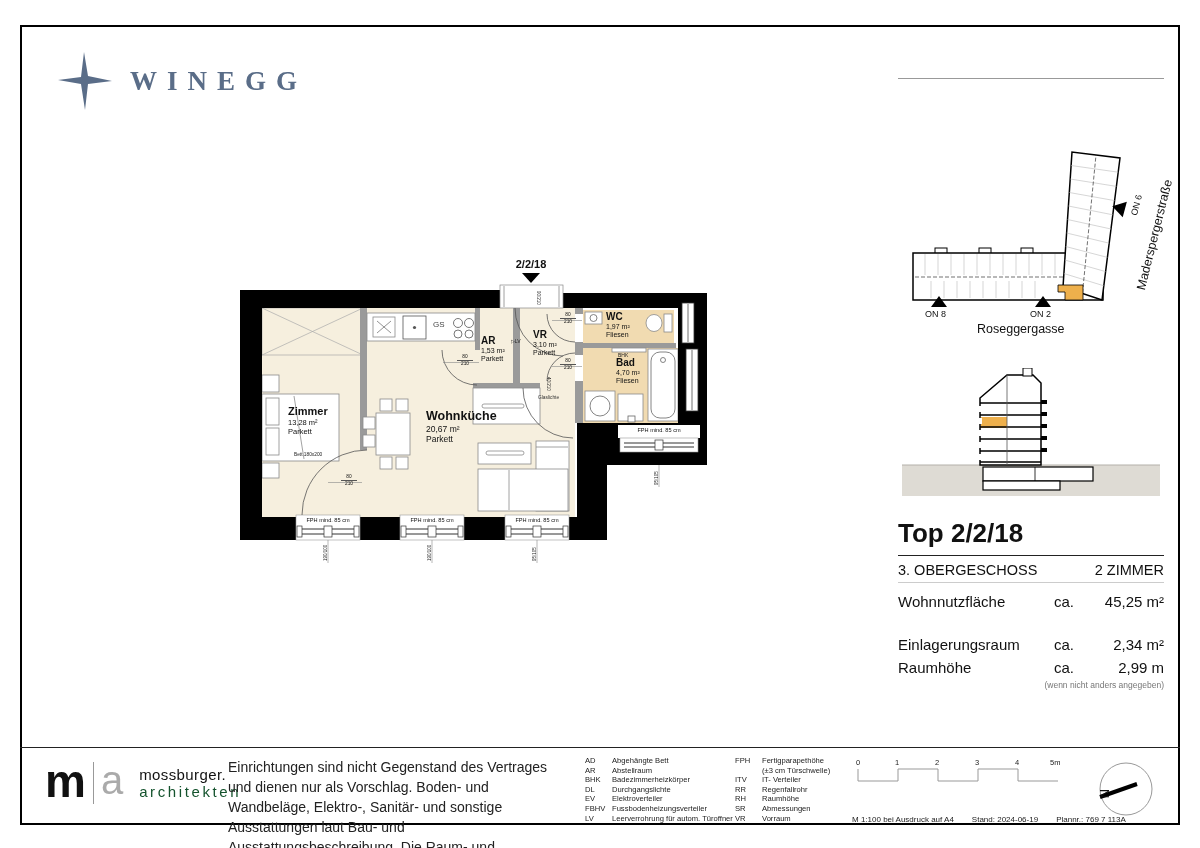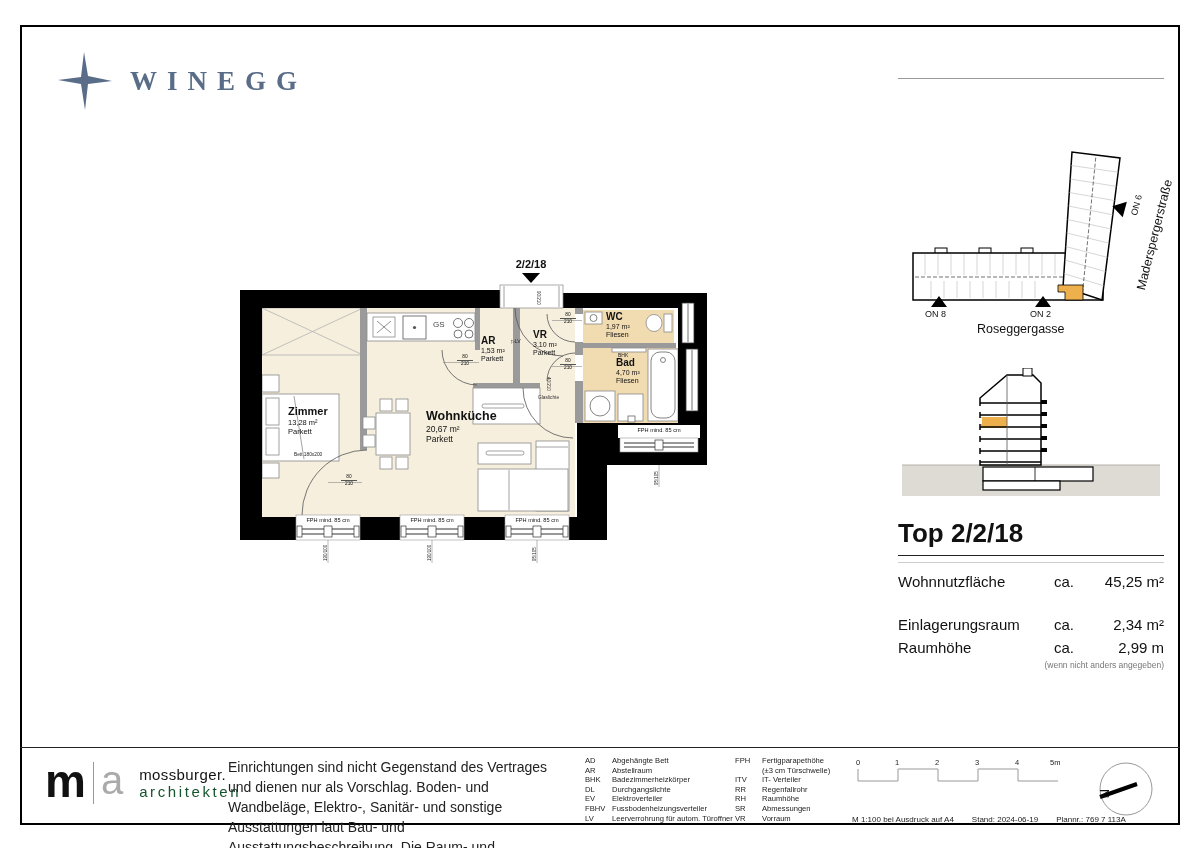--- a/index.html
+++ b/index.html
@@ -152,20 +152,24 @@
             <rect x="83" y="74" width="4" height="6"></rect>
           <rect x="83" y="86" width="4" height="6"></rect>
         </g>
       </g>
     </svg>
   </div>
 
   <div class="abs" id="unit-info">
     <div id="unit-title">Top 2/2/18</div>
     <div class="hr-dark"></div>
+    <div class="split-row">
+      <span>3. OBERGESCHOSS</span>
+      <span>2 ZIMMER</span>
+    </div>
     <div class="hr-light"></div>
     <div class="metric">
       <span class="ml">Wohnnutzfläche</span>
       <span class="mc">ca.</span>
       <span class="mv">45,25 m²</span>
     </div>
     <div class="mgap"></div>
     <div class="metric">
       <span class="ml">Einlagerungsraum</span>
       <span class="mc">ca.</span>

